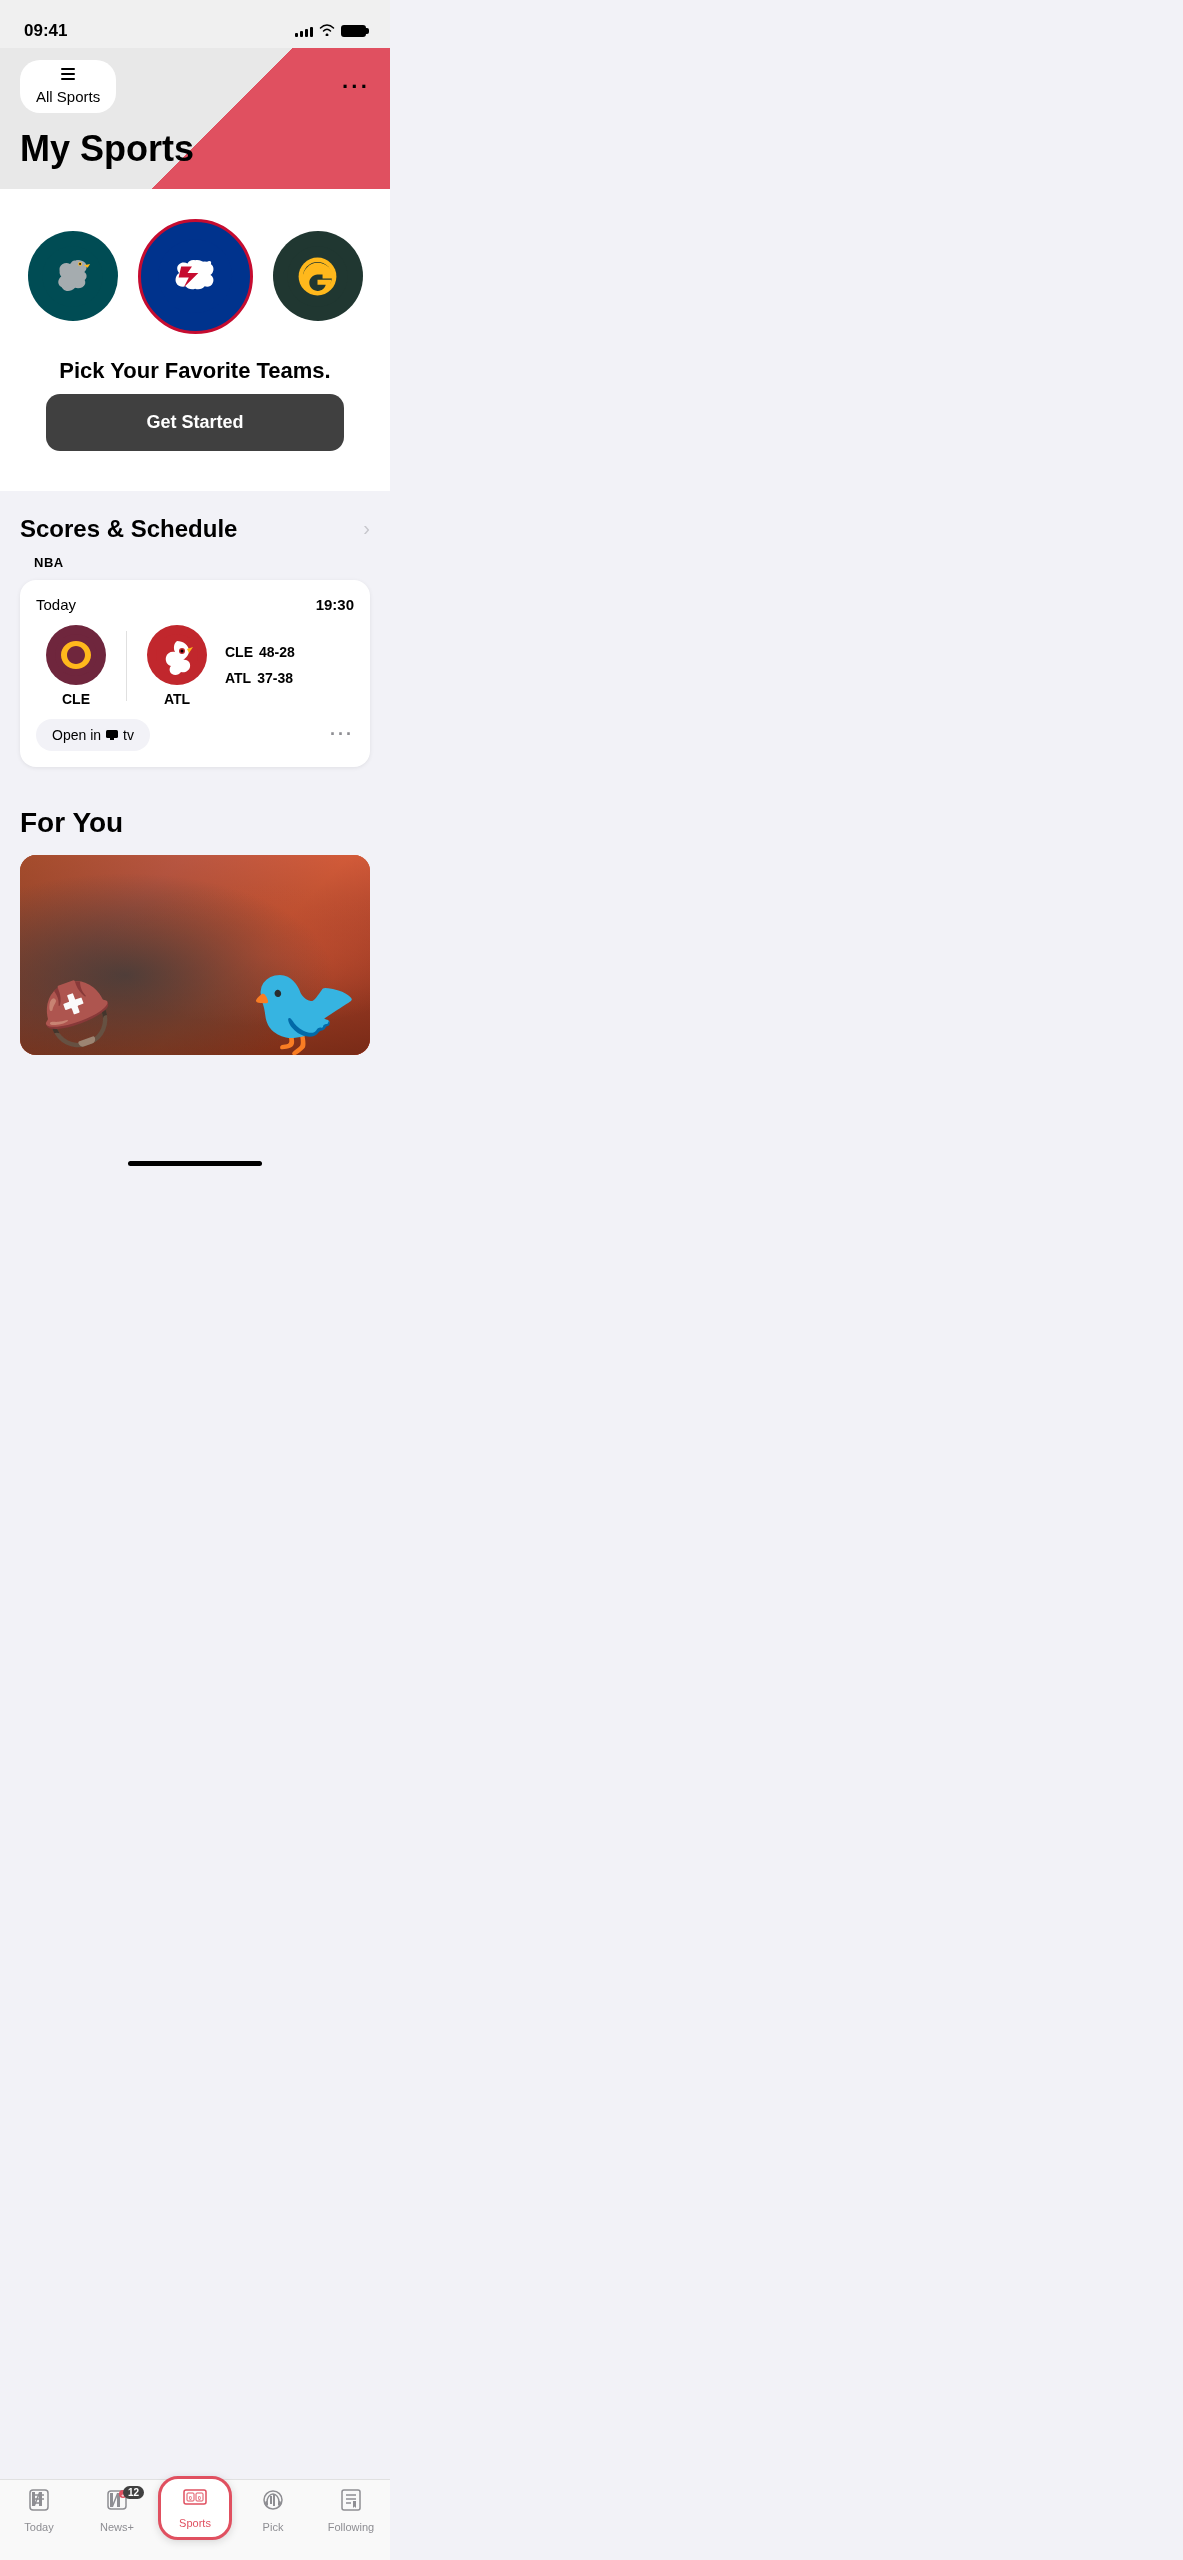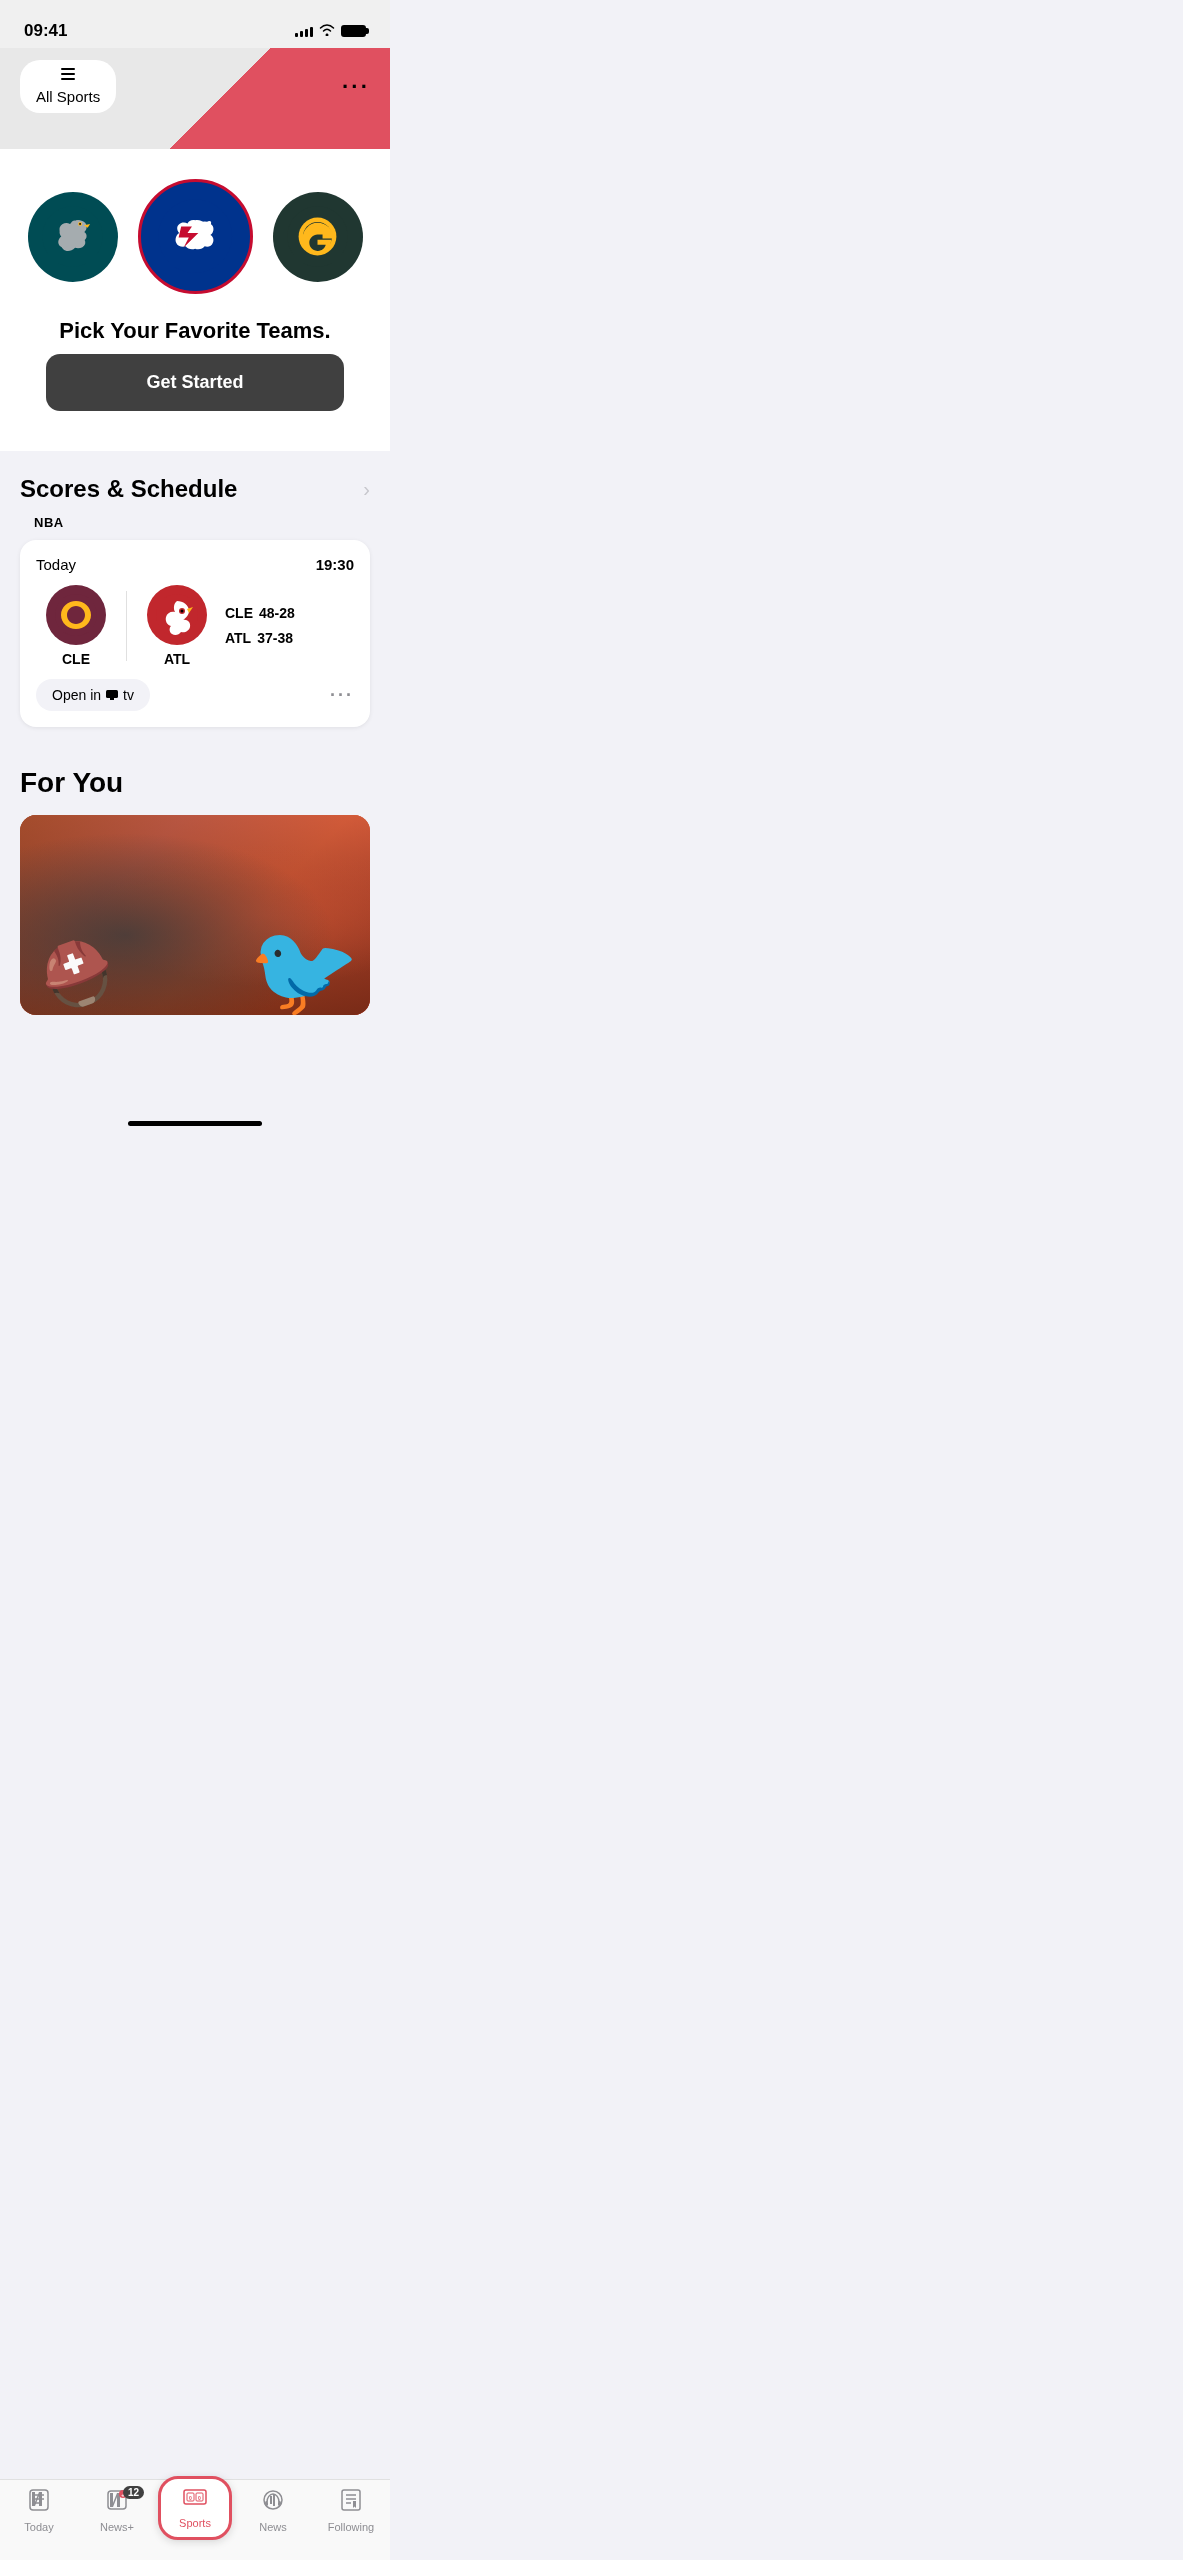--- a/index.html
+++ b/index.html
@@ -444,20 +444,21 @@
     <button class="all-sports-btn">
       <div class="hamburger-icon">
         <div class="hamburger-line"></div>
         <div class="hamburger-line"></div>
         <div class="hamburger-line"></div>
       </div>
       <span>All Sports</span>
     </button>
     <button class="more-btn">···</button>
   </div>
+  <h1 class="page-title">My Sports</h1>
 </div>
 
 <div class="pick-teams-section">
   <div class="team-logos">
 
     <div class="team-logo eagles">
       <svg viewBox="0 0 100 100">
         <circle cx="50" cy="50" r="48" fill="#004C54"></circle>
 
         <path d="M55 25 C65 22 75 28 72 38 C70 44 62 48 58 52 C65 50 72 54 70 62 C68 68 60 70 54 68 C48 74 40 75 35 70 C30 65 32 57 38 54 C32 52 28 46 30 40 C32 34 40 30 46 32 C48 26 52 24 55 25Z" fill="#A5ACAF"></path>
@@ -635,21 +636,21 @@
       <svg width="24" height="24" viewBox="0 0 24 24">
         <circle cx="12" cy="12" r="9" fill="none" stroke="#8e8e93" stroke-width="1.5"></circle>
         <path d="M9 8 L9 16 L11 16 L11 8 Z" fill="#8e8e93"></path>
         <path d="M12 6 L12 18 L14 18 L14 6 Z" fill="#8e8e93"></path>
 
         <path d="M6 14 C6 9.6 8.7 6 12 6 C15.3 6 18 9.6 18 14" fill="none" stroke="#8e8e93" stroke-width="1.5"></path>
         <rect x="4" y="13" width="3" height="5" rx="1.5" fill="#8e8e93"></rect>
         <rect x="17" y="13" width="3" height="5" rx="1.5" fill="#8e8e93"></rect>
       </svg>
     </span>
-    <span class="tab-label">News</span>
+    <span class="tab-label">Pick</span>
   </div>
 
   <div class="tab-item">
     <span class="tab-icon">
       <svg width="24" height="24" viewBox="0 0 24 24">
         <rect x="3" y="2" width="18" height="20" rx="2" fill="none" stroke="#8e8e93" stroke-width="1.5"></rect>
         <line x1="7" y1="7" x2="17" y2="7" stroke="#8e8e93" stroke-width="1.5"></line>
         <line x1="7" y1="11" x2="17" y2="11" stroke="#8e8e93" stroke-width="1.5"></line>
         <line x1="7" y1="15" x2="12" y2="15" stroke="#8e8e93" stroke-width="1.5"></line>
 

